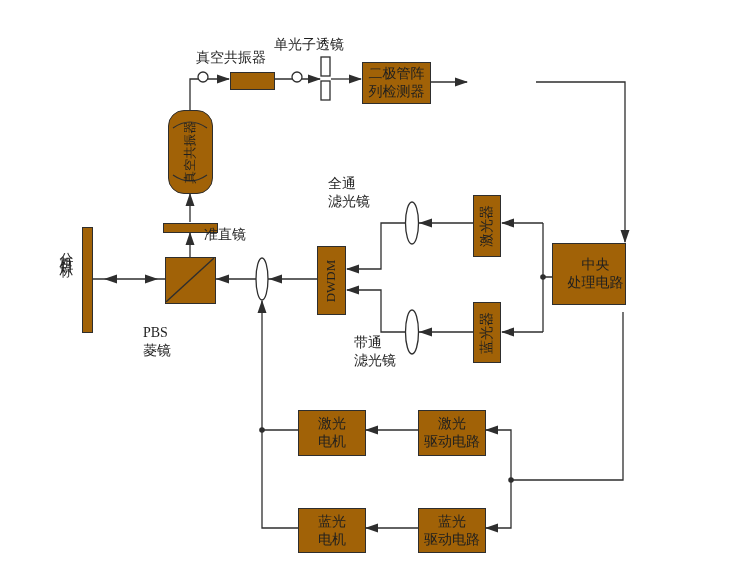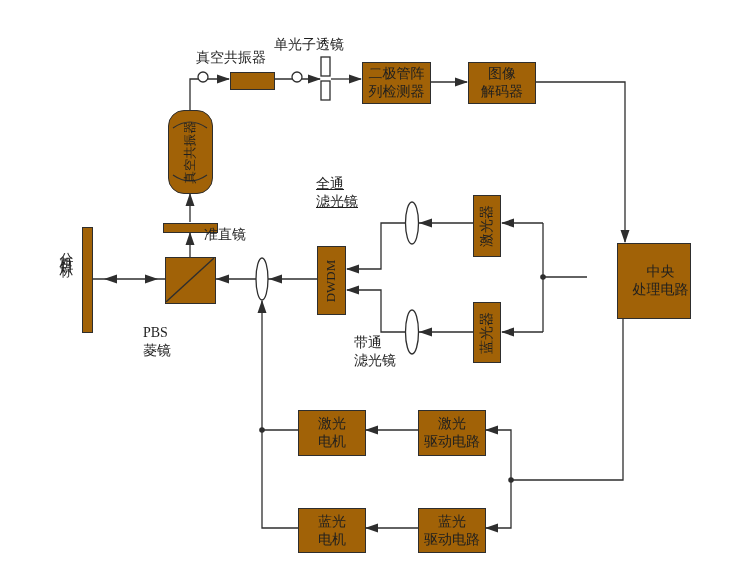--- a/index.html
+++ b/index.html
@@ -117,26 +117,22 @@
     </g>
   </svg>
 
   <div class="box" style="left:230px; top:72px;  width:45px; height:18px;"></div>
 
   <div class="box" style="left:362px; top:62px;  width:69px; height:42px;">
     <span class="t">二极管阵
 列检测器</span>
   </div>
 
-  <div class="box" style="left:468px; top:62px;  width:68px; height:42px;">
-    <span class="t">图像
-解码器</span>
-  </div>
-
-  <div class="box" style="left:617px; top:243px; width:74px; height:76px;padding-left:13px;">
+
+  <div class="box" style="left:552px; top:243px; width:74px; height:62px;padding-left:13px;">
     <span class="t">中央
 处理电路</span>
   </div>
 
   <div class="box" style="left:473px; top:195px; width:28px; height:62px;">
     <span class="vt">激光器</span>
   </div>
 
   <div class="box" style="left:473px; top:302px; width:28px; height:61px;">
     <span class="vt">蓝光器</span>
@@ -187,21 +183,21 @@
   <div class="lbl" style="left:196px; top:49px;  width:100px;">真空共振器</div>
 
   <div class="lbl" style="left:274px; top:36px;  width:100px;">单光子透镜</div>
 
 
   <div class="lbl" style="left:204px; top:226px; width:90px;">准直镜</div>
 
   <div class="lbl" style="left:143px; top:324px; width:90px;">PBS
 菱镜</div>
 
-  <div class="lbl" style="left:316px; top:175px; width:92px;text-decoration:underline;">全通
+  <div class="lbl" style="left:328px; top:175px; width:92px;">全通
 滤光镜</div>
 
   <div class="lbl" style="left:354px; top:334px; width:92px;">带通
 滤光镜</div>
 
   <div class="lbl vertical-cjk" style="left:57px; top:241px; height:92px;">分析目标</div>
 
 </div>
 
 </body></html>

